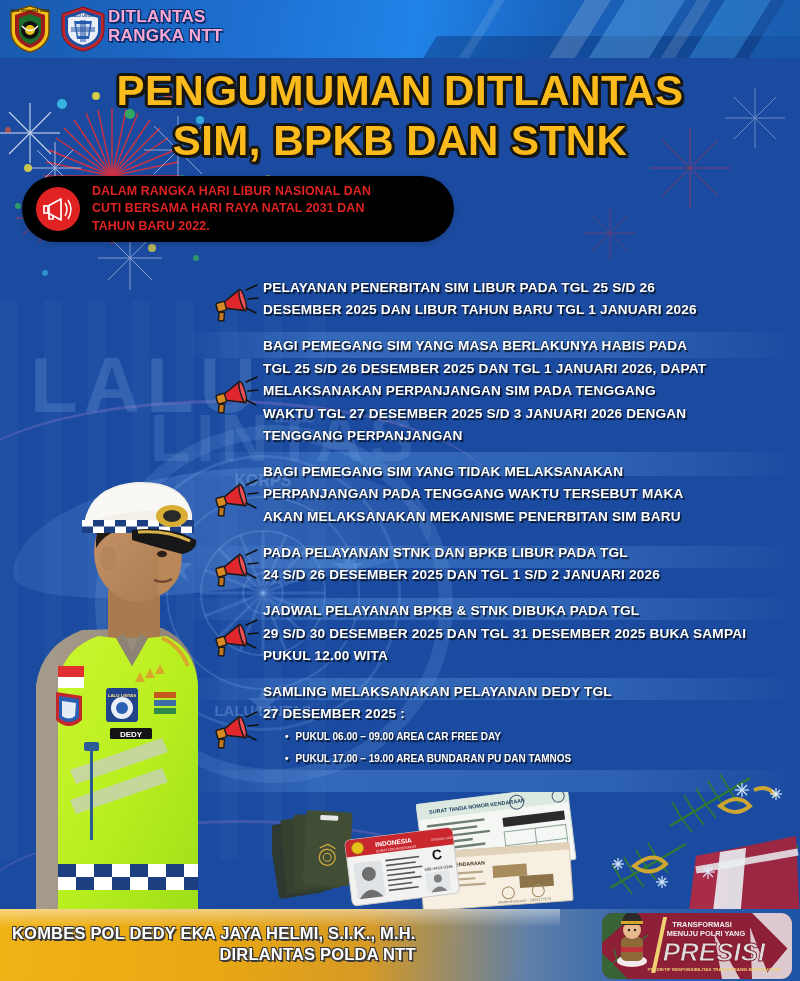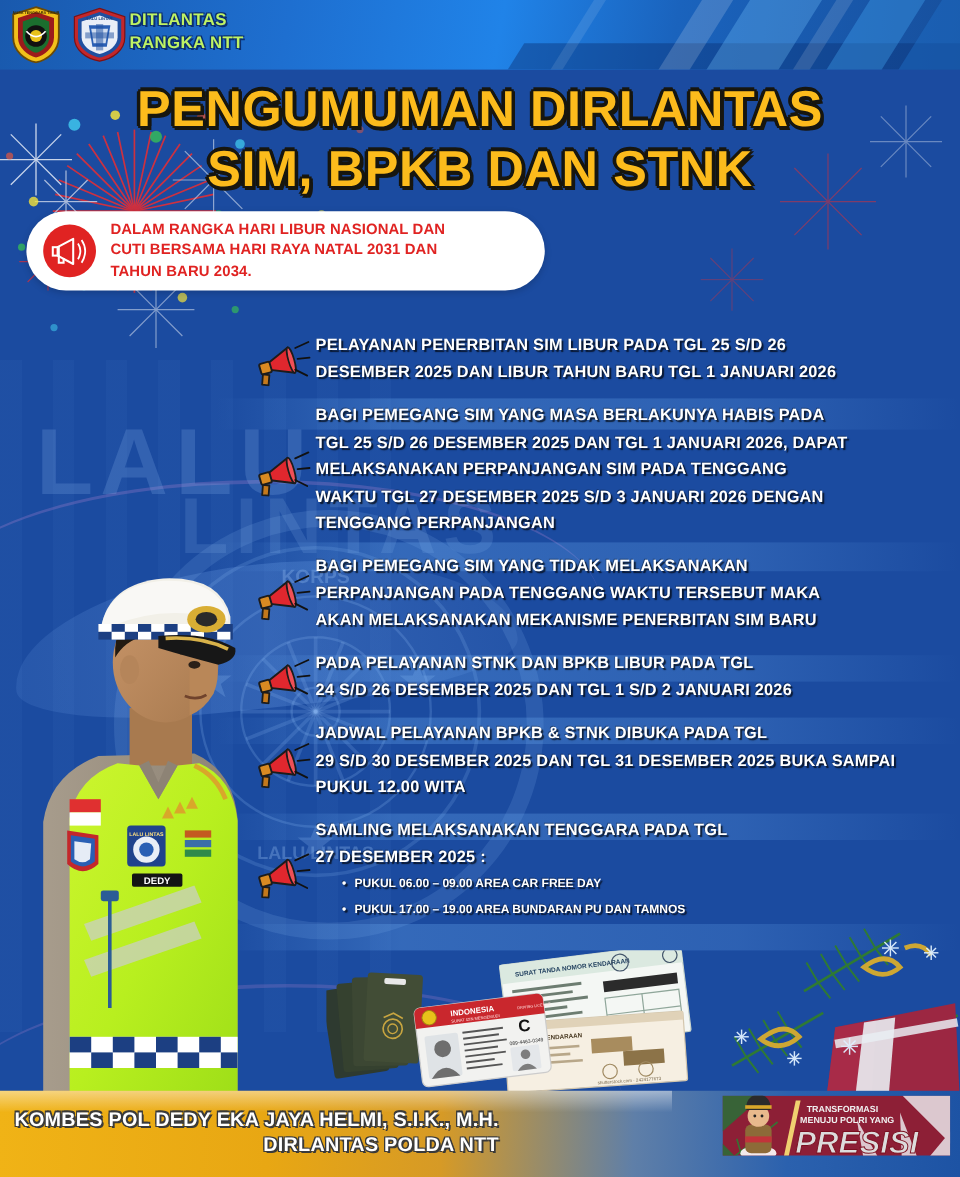--- a/index.html
+++ b/index.html
@@ -22,21 +22,21 @@
   .s4{left:700px;width:46px;background:rgba(70,170,245,.35);}
   .s5{left:760px;width:70px;background:rgba(30,110,200,.45);}
   .s6{left:470px;width:10px;background:rgba(255,255,255,.10);}
   .hdr-dark{position:absolute;left:430px;bottom:0;width:380px;height:22px;transform:skewX(-32deg);background:rgba(10,50,120,.45);}
 
   .logos{position:absolute;left:8px;top:5px;display:flex;align-items:center;gap:7px;z-index:22;}
   .logo-shield{width:44px;height:48px;position:relative;}
   .logo-lalin{width:48px;height:46px;position:relative;}
   .hdr-title{
     position:absolute;left:108px;top:7px;z-index:22;
-    color:#bef264;font-weight:bold;font-size:14px;line-height:19px;
+    color:#f9a8d4;font-weight:bold;font-size:17px;line-height:19px;
     letter-spacing:.3px;
     text-shadow:1.5px 1.5px 0 #0b2f6e, -1px 1px 0 #0b2f6e, 1px -1px 0 #0b2f6e, -1px -1px 0 #0b2f6e;
   }
 
   
   .fire-wrap{position:absolute;left:0;top:58px;width:800px;height:240px;overflow:hidden;z-index:2;}
   .wm-text{
     position:absolute;left:30px;top:340px;z-index:3;
     font-size:78px;font-weight:bold;letter-spacing:6px;
     color:rgba(150,190,245,.20);font-family:Liberation Sans, sans-serif;
@@ -80,21 +80,21 @@
     position:absolute;left:0;top:66px;width:800px;text-align:center;z-index:12;
     font-size:42px;font-weight:bold;line-height:50px;color:#fcbb1c;letter-spacing:.5px;
     text-shadow:
       3px 3px 0 #17160f, -2px 2px 0 #17160f, 2px -2px 0 #17160f, -2px -2px 0 #17160f,
       0 3px 0 #17160f, 3px 0 0 #17160f, 0 -3px 0 #17160f, -3px 0 0 #17160f;
   }
 
   
   .pill{
     position:absolute;left:22px;top:176px;width:432px;height:66px;
-    background:#ffffff;border-radius:34px;z-index:14;
+    background:#000000;border-radius:34px;z-index:14;
     display:flex;align-items:center;padding:0 14px;box-sizing:border-box;
     box-shadow:0 2px 6px rgba(0,0,0,.18);
   }
   .pill-ico{
     width:44px;height:44px;border-radius:50%;background:#e02322;flex:0 0 44px;
     position:relative;margin-right:12px;
   }
   .pill-txt{
     color:#e02322;font-weight:bold;font-size:12.4px;line-height:17.6px;letter-spacing:.1px;
   }
@@ -130,21 +130,21 @@
   }
   .footer-sheen{position:absolute;left:0;top:0;width:560px;height:18px;
     background:linear-gradient(180deg,rgba(255,255,255,.45),rgba(255,255,255,0));}
   .footer-txt{
     position:absolute;left:12px;top:14px;color:#ffffff;font-weight:bold;
     font-size:16.5px;line-height:21px;letter-spacing:.2px;
     text-shadow:1.6px 1.6px 0 #3a3a3a, -1px 1px 0 #3a3a3a, 1px -1px 0 #3a3a3a, -1px -1px 0 #3a3a3a;
     text-align:right;
   }
   .presisi{position:absolute;right:8px;top:4px;width:190px;height:66px;}
-  .presisi-band{position:absolute;left:0;top:0;width:190px;height:50px;overflow:hidden;}
+  .presisi-band{position:absolute;left:0;top:0;width:190px;height:66px;overflow:hidden;border-radius:11px;}
 </style>
 </head>
 <body>
 
 <div class="poster">
 
   <div class="wm-stripes"></div>
   <div class="wm-swoosh"></div>
   <div class="wm-swoosh2"></div>
   <div class="wm-wing"></div>
@@ -388,38 +388,38 @@
       <rect x="12" y="21" width="24" height="5" fill="#1f4fa0" opacity=".5"></rect>
       <text x="24" y="11" font-size="3.4" fill="#123a7d" text-anchor="middle" font-weight="bold" font-family="'Liberation Sans',sans-serif">LALU LINTAS</text>
     </svg>
   </div>
   <div class="hdr-title">
     <div>DITLANTAS</div>
     <div>RANGKA NTT</div>
   </div>
 
   <div class="title">
-    <div>PENGUMUMAN DIRLANTAS</div>
+    <div>PENGUMUMAN DITLANTAS</div>
     <div>SIM, BPKB DAN STNK</div>
   </div>
 
   <div class="pill">
     <div class="pill-ico">
       <svg viewBox="0 0 44 44" width="44" height="44">
         <path d="M12 26 L12 19 L25 12 L25 33 Z" fill="none" stroke="#fff" stroke-width="1.7" stroke-linejoin="round"></path>
         <rect x="8" y="19" width="5" height="7" fill="none" stroke="#fff" stroke-width="1.7"></rect>
         <path d="M13 26 L13 32 L17 32 L17 28" fill="none" stroke="#fff" stroke-width="1.7"></path>
         <path d="M29 16 Q33 22 29 29" fill="none" stroke="#fff" stroke-width="1.5"></path>
         <path d="M32 13 Q38 22 32 32" fill="none" stroke="#fff" stroke-width="1.5"></path>
       </svg>
     </div>
     <div class="pill-txt">
       <div>DALAM RANGKA HARI LIBUR NASIONAL DAN</div>
       <div>CUTI BERSAMA HARI RAYA NATAL 2031 DAN</div>
-      <div>TAHUN BARU 2034.</div>
+      <div>TAHUN BARU 2022.</div>
     </div>
   </div>
 
   <div class="list" id="announcement-list">
       <div class="item">
         <div class="mega">
 <svg viewBox="0 0 46 40" width="46" height="40">
   <g transform="rotate(-16 23 20)">
     <path d="M11 17 L30 9 L30 31 L11 23 Z" fill="#e0272e" stroke="#1c1c1c" stroke-width="1.6" stroke-linejoin="round"></path>
     <rect x="3" y="16" width="9" height="9" rx="1.5" fill="#d98a22" stroke="#1c1c1c" stroke-width="1.6"></rect>
@@ -531,21 +531,21 @@
     <path d="M4 25 L1 33 L6 35 L9 27 Z" fill="#c4791c" stroke="#1c1c1c" stroke-width="1.5" stroke-linejoin="round"></path>
     <ellipse cx="30" cy="20" rx="2.4" ry="11" fill="#f05057" stroke="#1c1c1c" stroke-width="1.4"></ellipse>
   </g>
   <g stroke="#111" stroke-width="1.5" stroke-linecap="round">
     <line x1="33" y1="8" x2="44" y2="3"></line>
     <line x1="35" y1="17" x2="45" y2="16"></line>
     <line x1="33" y1="26" x2="43" y2="31"></line>
   </g>
 </svg></div>
         <div class="item-body">
-          <div class="item-line">SAMLING MELAKSANAKAN TENGGARA PADA TGL</div>
+          <div class="item-line">SAMLING MELAKSANAKAN PELAYANAN DEDY TGL</div>
           <div class="item-line">27 DESEMBER 2025 :</div>
           <div class="sub-line">PUKUL 06.00 – 09.00 AREA CAR FREE DAY</div>
           <div class="sub-line">PUKUL 17.00 – 19.00 AREA BUNDARAN PU DAN TAMNOS</div>
         </div>
       </div>
     </div>
 
   <svg class="officer" viewBox="0 0 220 450">
     <defs>
       <linearGradient id="vest" x1="0" y1="0" x2="1" y2="1">

